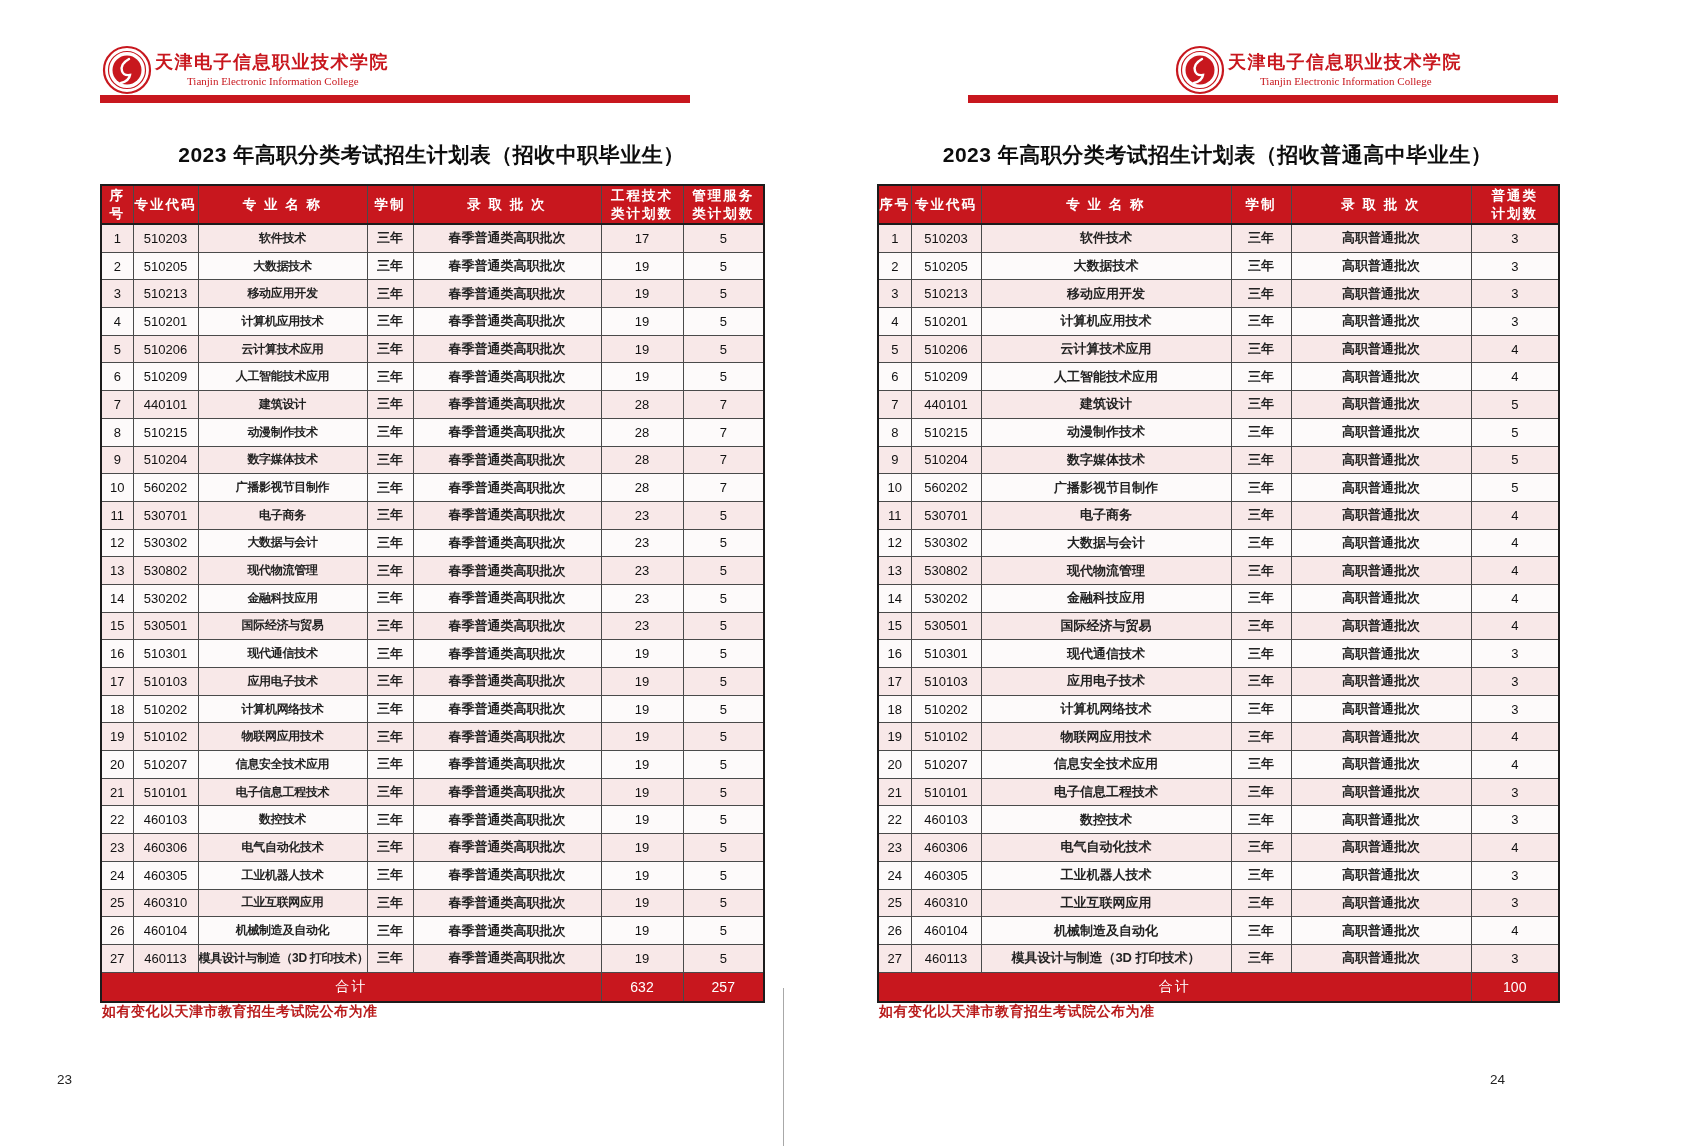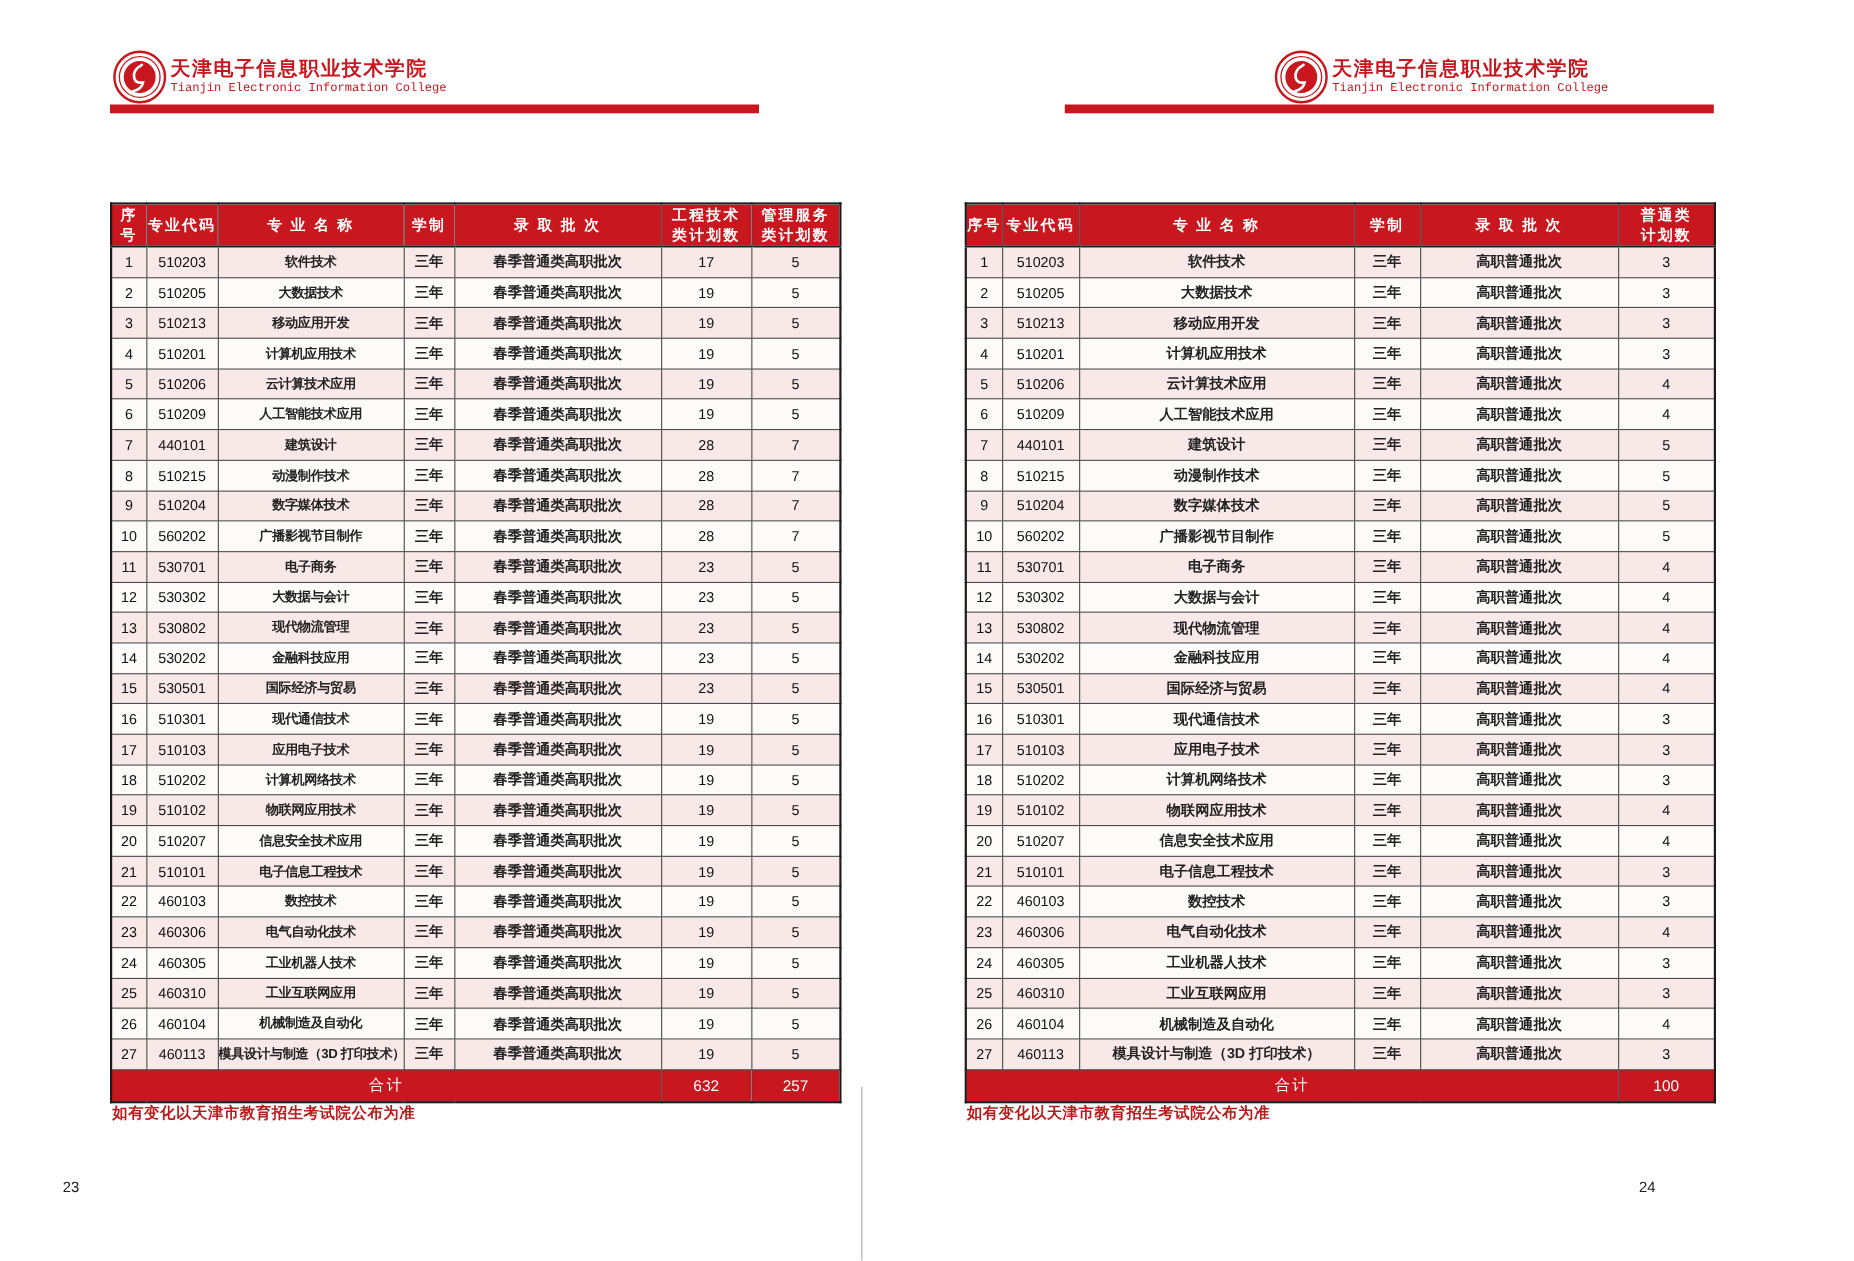--- a/index.html
+++ b/index.html
@@ -14,21 +14,21 @@
 
   
   .brand{position:absolute;top:0;display:flex;align-items:center;gap:3px;}
   .brand.left{left:2px;}
   .brand.right{right:96px;}
   .seal{width:50px;height:50px;flex:0 0 auto;}
   .brand-text{display:flex;flex-direction:column;line-height:1.1;}
   .brand-cn{color:#c8171e;font-size:18px;font-weight:bold;letter-spacing:1.5px;
     font-family:"Liberation Serif","DejaVu Serif",serif;}
   .brand-en{color:#c8171e;font-size:11px;margin-top:3px;
-    font-family:Liberation Mono, monospace;}
+    font-family:Liberation Serif, serif;margin-left:32px;}
 
   .redbar{position:absolute;top:50px;height:8px;width:590px;background:#c8171e;}
   .page-left .redbar{left:0;}
   .page-right .redbar{right:0;}
 
   .doc-title{position:absolute;top:82px;width:100%;text-align:center;
     font-size:21px;font-weight:bold;letter-spacing:0.5px;color:#0d0d0d;}
 
   
   .tbl-wrap{position:absolute;top:139px;left:0;right:0;}
@@ -67,20 +67,21 @@
       <circle cx="25" cy="25" r="18.5" fill="none" stroke="#c8171e" stroke-width="1.2"></circle>
       <circle cx="25" cy="25" r="14.5" fill="#c8171e"></circle>
       <path d="M27 14 q-9 5 -7 12 q1.5 5 8 4 q-1 6 -9 8" fill="none" stroke="#ffffff" stroke-width="2.4" stroke-linecap="round"></path>
     </svg>
     <div class="brand-text">
       <span class="brand-cn">天津电子信息职业技术学院</span>
       <span class="brand-en">Tianjin Electronic Information College</span>
     </div>
   </div>
   <div class="redbar"></div>
+  <h1 class="doc-title">2023 年高职分类考试招生计划表（招收中职毕业生）</h1>
   <div class="tbl-wrap">
     <table>
       <colgroup>
         <col style="width:32px">
           <col style="width:65px">
           <col style="width:169px">
         <col style="width:46px">
           <col style="width:188px">
           <col style="width:82px">
           <col style="width:81px">
@@ -360,20 +361,21 @@
       <circle cx="25" cy="25" r="18.5" fill="none" stroke="#c8171e" stroke-width="1.2"></circle>
       <circle cx="25" cy="25" r="14.5" fill="#c8171e"></circle>
       <path d="M27 14 q-9 5 -7 12 q1.5 5 8 4 q-1 6 -9 8" fill="none" stroke="#ffffff" stroke-width="2.4" stroke-linecap="round"></path>
     </svg>
     <div class="brand-text">
       <span class="brand-cn">天津电子信息职业技术学院</span>
       <span class="brand-en">Tianjin Electronic Information College</span>
     </div>
   </div>
   <div class="redbar"></div>
+  <h1 class="doc-title">2023 年高职分类考试招生计划表（招收普通高中毕业生）</h1>
   <div class="tbl-wrap">
     <table>
       <colgroup>
         <col style="width:33px">
           <col style="width:70px">
           <col style="width:250px">
         <col style="width:60px">
           <col style="width:180px">
           <col style="width:88px">
       </colgroup>

